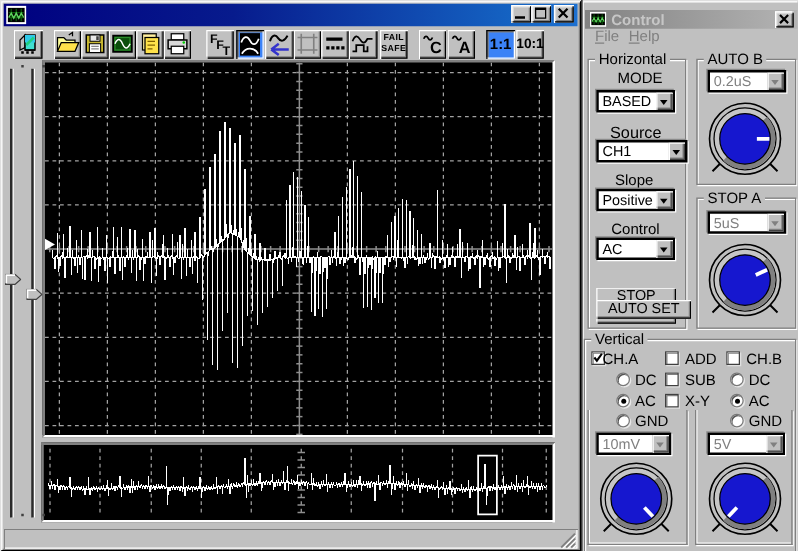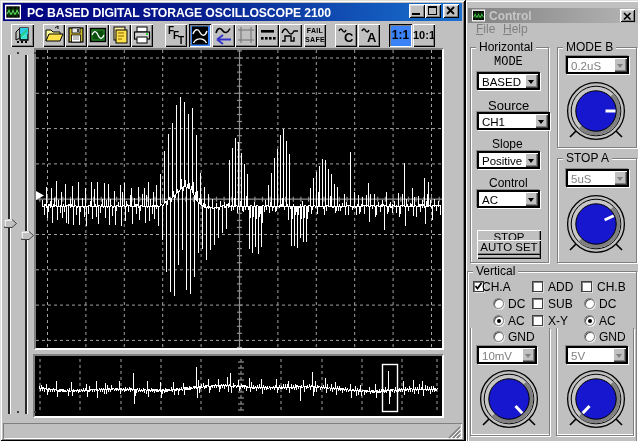--- a/index.html
+++ b/index.html
@@ -32,21 +32,20 @@
 <rect x="0.5" y="1.5" width="15" height="13" fill="#000" stroke="#fff" stroke-width="1.6"></rect>
 <g stroke="#0a5a0a" stroke-width="1">
         <line x1="4" y1="3" x2="4" y2="13"></line>
         <line x1="8" y1="3" x2="8" y2="13"></line>
         <line x1="12" y1="3" x2="12" y2="13"></line>
         <line x1="2" y1="6" x2="14" y2="6"></line>
         <line x1="2" y1="10" x2="14" y2="10"></line>
       </g>
 <polyline points="2,10 4,6.5 6,10.5 8,6.5 10,10.5 12,6.5 14,10" fill="none" stroke="#5ed45e" stroke-width="1.1"></polyline>
 </svg>
-  <div class="abs" style="left:24px;top:2.5px;font-size:12.2px;font-weight:bold;color:#fff;letter-spacing:-0.1px;">PC BASED DIGITAL STORAGE OSCILLOSCOPE 2100</div>
   <div class="btn" style="left:406px;top:1px;width:16px;height:14px;">
       <div class="abs" style="left:3px;top:9px;width:8px;height:2px;background:#000;"></div>
     </div>
   <div class="btn" style="left:422px;top:1px;width:16px;height:14px;">
       <div class="abs" style="left:3px;top:2px;width:9px;height:9px;border:1px solid #000;border-top-width:2px;"></div>
     </div>
   <div class="btn" style="left:440px;top:1px;width:16px;height:14px;">
     <svg width="16" height="14" viewBox="0 0 16 14">
         <path d="M4 3 L11 10 M11 3 L4 10" stroke="#000" stroke-width="1.8"></path>
       </svg>
@@ -345,53 +344,53 @@
       </svg>
   </div>
 </div>
 <div class="abs" style="left:476px;top:22px;font-size:12px;color:#808080;"><span style="text-decoration:underline">F</span>ile</div>
 <div class="abs" style="left:503px;top:22px;font-size:12px;color:#808080;"><span style="text-decoration:underline">H</span>elp</div>
 
 <div class="grp" style="left:470px;top:47px;width:79px;height:216px;">
     <span>Horizontal</span>
   </div>
 <div class="grp" style="left:557px;top:47px;width:80px;height:101px;">
-    <span>MODE B</span>
+    <span>AUTO B</span>
   </div>
 <div class="grp" style="left:557px;top:158px;width:80px;height:105px;">
     <span>STOP A</span>
   </div>
 <div class="grp" style="left:467px;top:271px;width:170px;height:174px;">
     <span>Vertical</span>
   </div>
 <div class="abs" style="left:470px;top:328px;width:80px;height:108px;border:1px solid #808080;border-top:none;box-shadow:1px 1px 0 #fff, inset 1px -1px 0 #fff;"></div>
 <div class="abs" style="left:556px;top:328px;width:78px;height:108px;border:1px solid #808080;border-top:none;box-shadow:1px 1px 0 #fff, inset 1px -1px 0 #fff;"></div>
 
-<div class="lbl" style="left:494px;top:56px;font-family:Liberation Mono, monospace;">MODE</div>
+<div class="lbl" style="left:494px;top:56px;">MODE</div>
 <div class="combo" style="left:477px;top:72px;width:63px;">
     <div class="tx">BASED</div>
     <div class="db"></div>
   </div>
 <div class="lbl" style="left:488px;top:100px;font-size:13px;">Source</div>
 <div class="combo" style="left:477px;top:112px;width:73px;">
     <div class="tx">CH1</div>
     <div class="db"></div>
   </div>
 <div class="lbl" style="left:492px;top:138px;">Slope</div>
 <div class="combo" style="left:477px;top:151px;width:63px;">
     <div class="tx">Positive</div>
     <div class="db"></div>
   </div>
 <div class="lbl" style="left:489px;top:177px;">Control</div>
 <div class="combo" style="left:477px;top:190px;width:63px;">
     <div class="tx">AC</div>
     <div class="db"></div>
   </div>
 <div class="pbtn" style="left:477px;top:230px;width:64px;height:29px;line-height:14px;">STOP</div>
-<div class="pbtn" style="left:477px;top:240px;width:64px;height:15px;line-height:14px;">AUTO SET</div>
+<div class="pbtn" style="left:477px;top:240px;width:76px;height:15px;line-height:14px;">AUTO SET</div>
 
 <div class="combo dis" style="left:566px;top:56px;width:63px;">
     <div class="tx">0.2uS</div>
     <div class="db"></div>
   </div>
 
 <div class="combo dis" style="left:566px;top:169px;width:63px;">
     <div class="tx">5uS</div>
     <div class="db"></div>
   </div>

